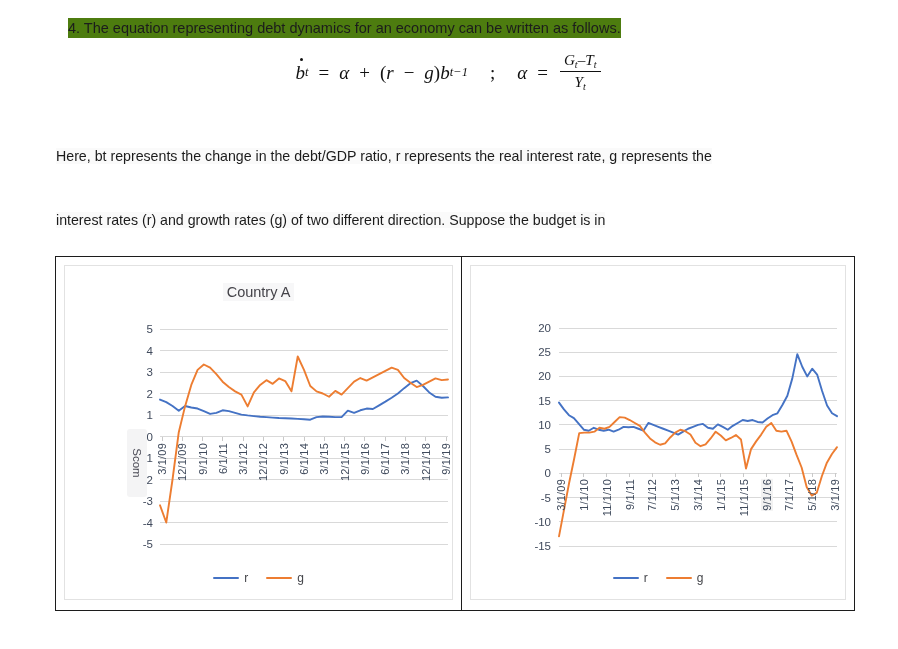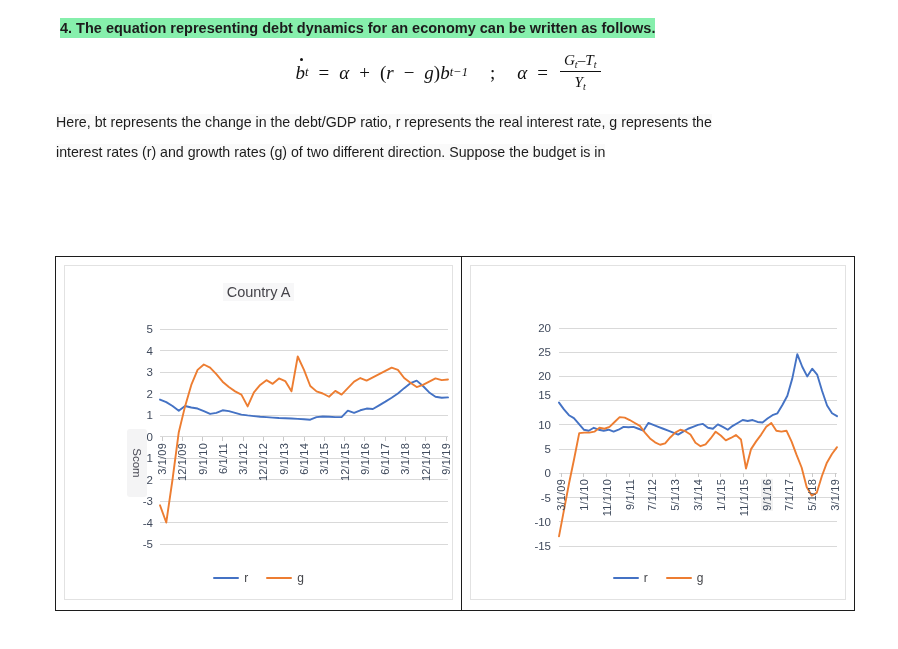--- a/index.html
+++ b/index.html
@@ -17,28 +17,27 @@
   }
 
   
   .question-block {
     position: absolute;
     left: 0; top: 0;
     width: 898px;
   }
   .q-heading {
     position: absolute;
-    left: 60px;
+    left: 68px;
     top: 18px;
     font-size: 14.5px;
     line-height: 20px;
     color: #1c1c1c;
-    background: #86efac;
+    background: #4d7c0f;
     white-space: nowrap;
-    font-weight: bold;
   }
 
   
   .equation {
     position: absolute;
     left: 0;
     top: 52px;
     width: 898px;
     text-align: center;
     font-family: "Liberation Serif", serif;
@@ -94,20 +93,21 @@
     left: 56px;
     top: 107px;
     width: 812px;
     font-size: 14.2px;
     line-height: 30px;
     color: #1c1c1c;
   }
   .paragraph .pline {
     display: block;
     white-space: nowrap;
+    margin-top: 34px;
   }
   .paragraph .pline span.hl { background: #fafafa; }
 
   
   .charts-frame {
     position: absolute;
     left: 55px;
     top: 256px;
     width: 800px;
     height: 355px;
@@ -358,21 +358,21 @@
       </div>
     </div>
   </div>
 
   <div class="chart-cell right">
     <div class="chart-box">
       <div class="ylabels" id="ylabB" style="left: 48px; top: 62px; width: 32px; height: 218px;">
           <div style="top: 0px;">20</div>
           <div style="top: 24.2222px;">25</div>
           <div style="top: 48.4444px;">20</div>
-          <div style="top: 67px;">15</div>
+          <div style="top: 73px;">15</div>
           <div style="top: 96.8889px;">10</div>
           <div style="top: 121.111px;">5</div>
           <div style="top: 145.333px;">0</div>
           <div style="top: 169.556px;">-5</div>
           <div style="top: 193.778px;">-10</div>
           <div style="top: 218px;">-15</div>
         </div>
       <div class="plot-area" id="plotB" style="left: 88px; top: 62px; width: 278px; height: 218px;">
           <svg width="278" height="218">
             <line x1="0" x2="278" y1="0" y2="0" stroke="#d9d9d9" stroke-width="1" shape-rendering="crispEdges"></line>

